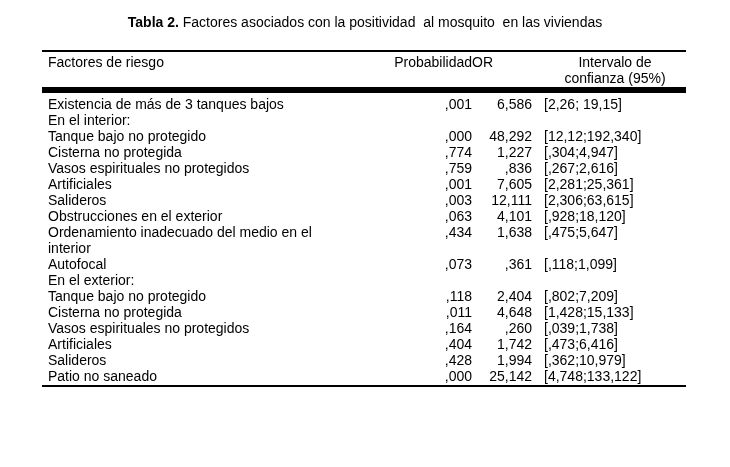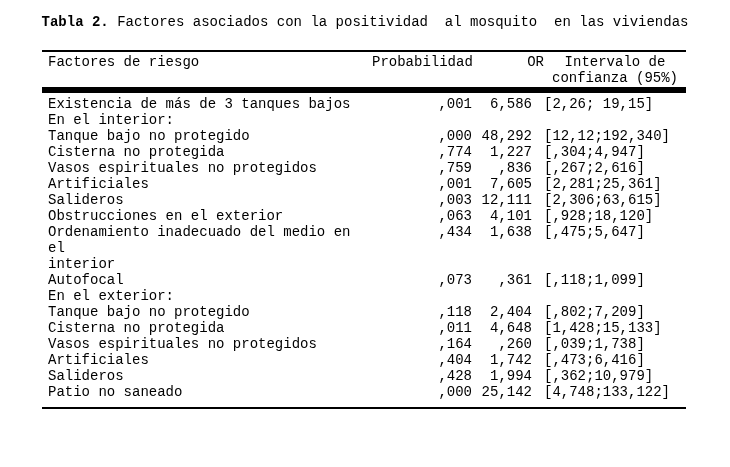--- a/index.html
+++ b/index.html
@@ -13,21 +13,20 @@
     overflow: hidden;
     font-family: "Liberation Sans", sans-serif;
     color: #000000;
     -webkit-font-smoothing: antialiased;
   }
   .page {
     position: relative;
     width: 730px;
     height: 467px;
     background: #ffffff;
-    font-family: Liberation Mono, monospace;
   }
   .caption {
     padding-top: 14px;
     text-align: center;
     font-size: 14px;
     line-height: 16px;
     white-space: pre;
   }
   .caption b {
     font-weight: bold;
@@ -59,34 +58,34 @@
   }
   .col-factor {
     text-align: left;
     padding-left: 6px;
     white-space: pre-line;
   }
   .col-prob {
     text-align: right;
   }
   th.col-or {
-    text-align: right;
+    text-align: left;
   }
   td.col-or {
     text-align: right;
     padding-right: 12px;
   }
   .col-ci {
     white-space: pre-line;
   }
   tbody tr:first-child td {
     padding-top: 3px;
   }
   tbody tr:last-child td {
-    padding-bottom: 7px;
+    padding-bottom: 1px;
   }
 </style>
 </head>
 <body>
 
 <div class="page">
 
   <div class="caption"><b>Tabla 2.</b><span> Factores asociados con la positividad  al mosquito  en las viviendas</span></div>
 
   <table class="risk-table">

